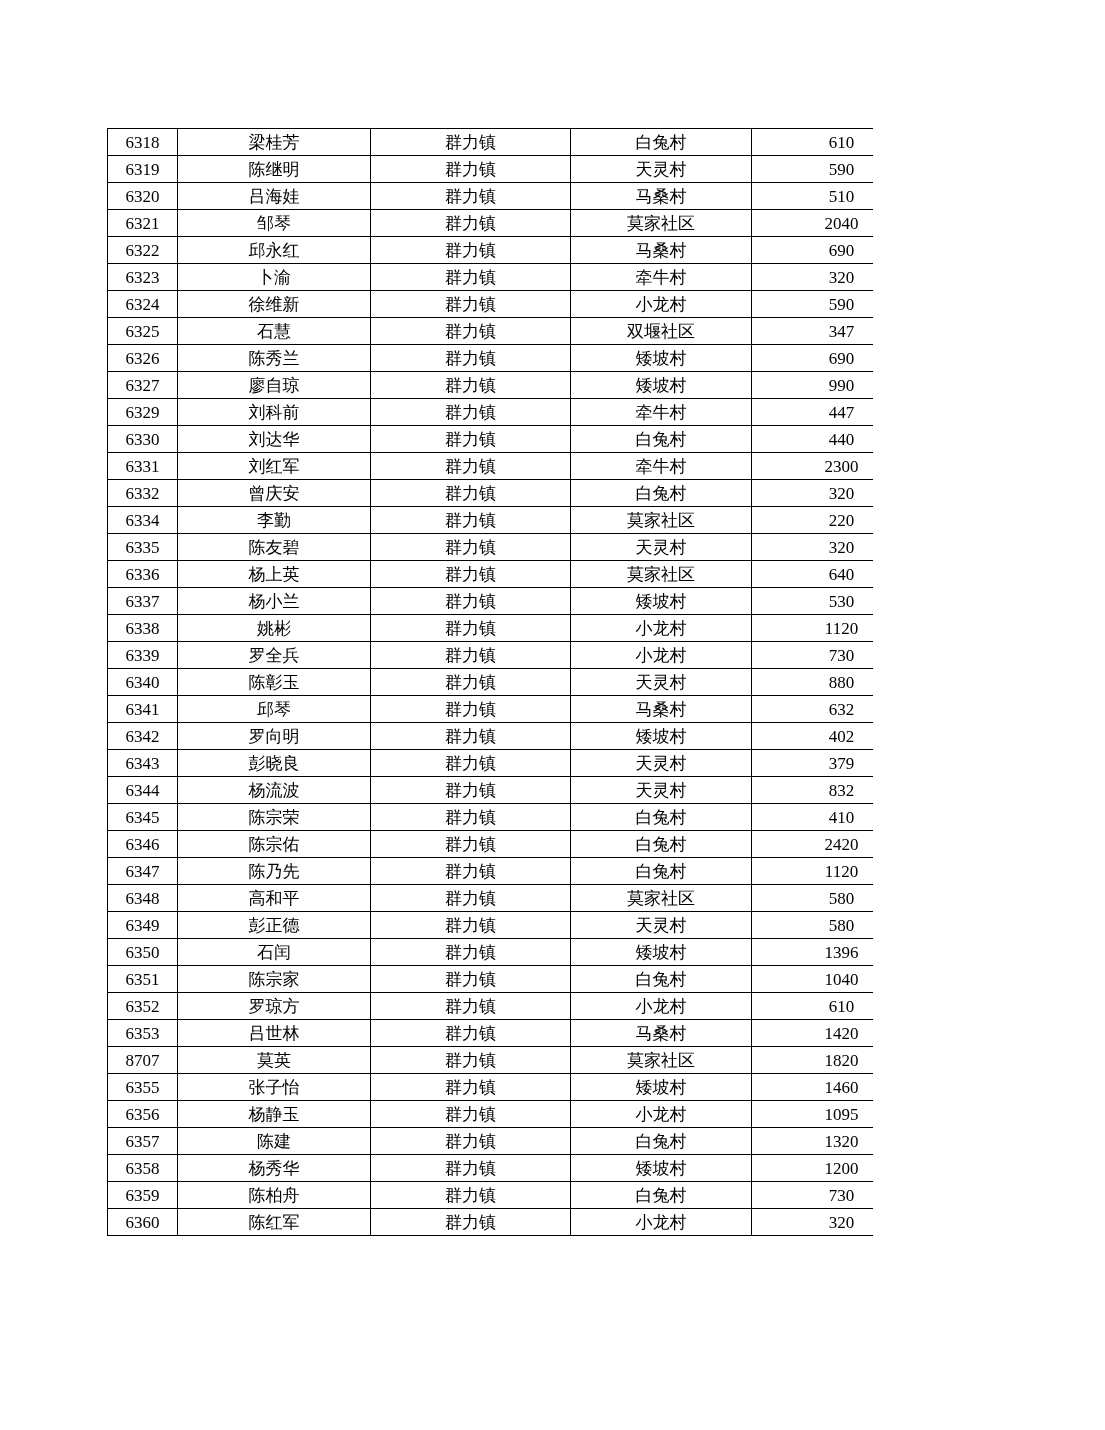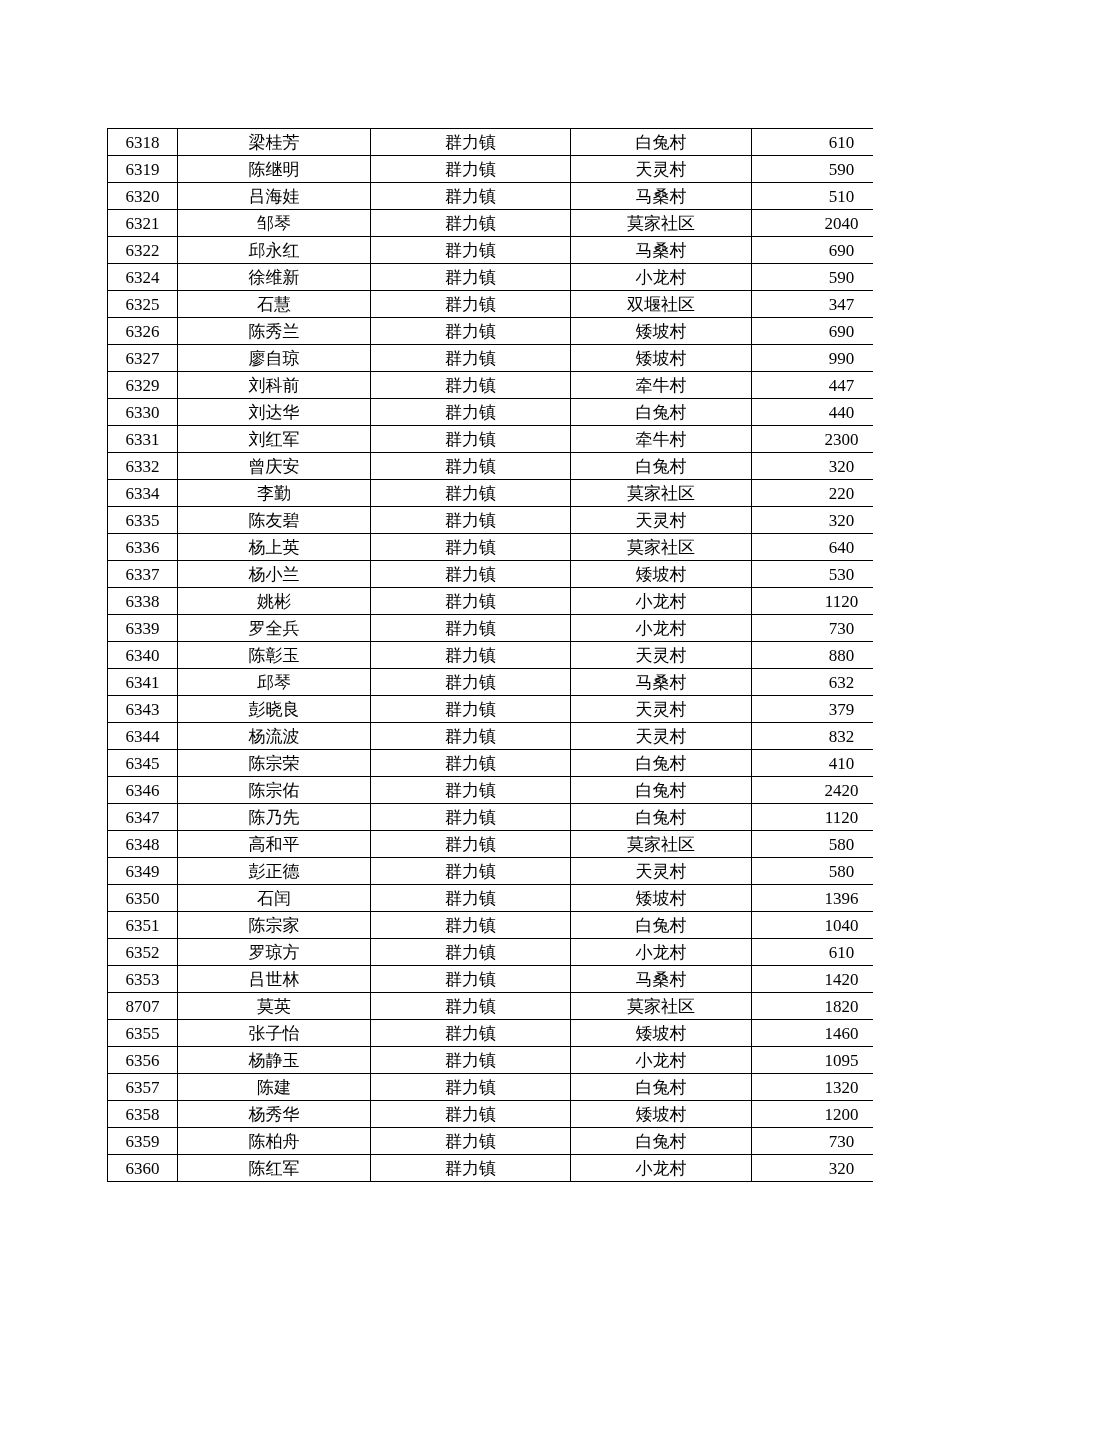--- a/index.html
+++ b/index.html
@@ -84,20 +84,27 @@
           <td>2040</td>
         </tr>
         <tr>
           <td>6322</td>
           <td>邱永红</td>
           <td>群力镇</td>
           <td>马桑村</td>
           <td>690</td>
         </tr>
         <tr>
+          <td>6323</td>
+          <td>卜渝</td>
+          <td>群力镇</td>
+          <td>牵牛村</td>
+          <td>320</td>
+        </tr>
+        <tr>
           <td>6324</td>
           <td>徐维新</td>
           <td>群力镇</td>
           <td>小龙村</td>
           <td>590</td>
         </tr>
         <tr>
           <td>6325</td>
           <td>石慧</td>
           <td>群力镇</td>
@@ -194,20 +201,27 @@
           <td>群力镇</td>
           <td>天灵村</td>
           <td>880</td>
         </tr>
         <tr>
           <td>6341</td>
           <td>邱琴</td>
           <td>群力镇</td>
           <td>马桑村</td>
           <td>632</td>
+        </tr>
+        <tr>
+          <td>6342</td>
+          <td>罗向明</td>
+          <td>群力镇</td>
+          <td>矮坡村</td>
+          <td>402</td>
         </tr>
         <tr>
           <td>6343</td>
           <td>彭晓良</td>
           <td>群力镇</td>
           <td>天灵村</td>
           <td>379</td>
         </tr>
         <tr>
           <td>6344</td>

